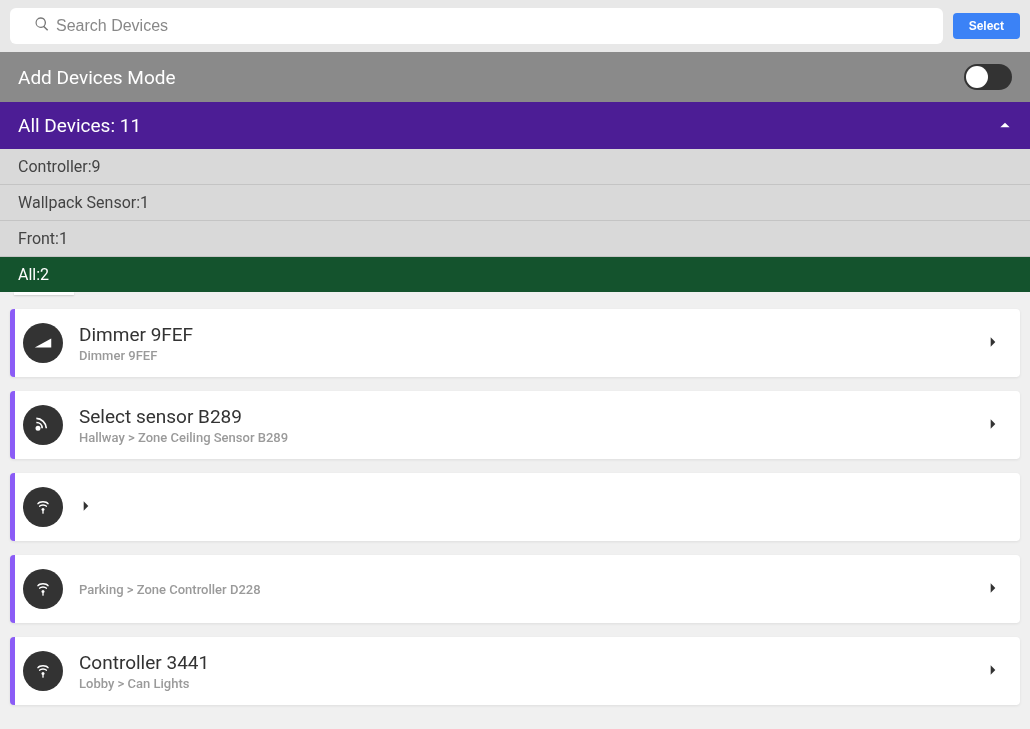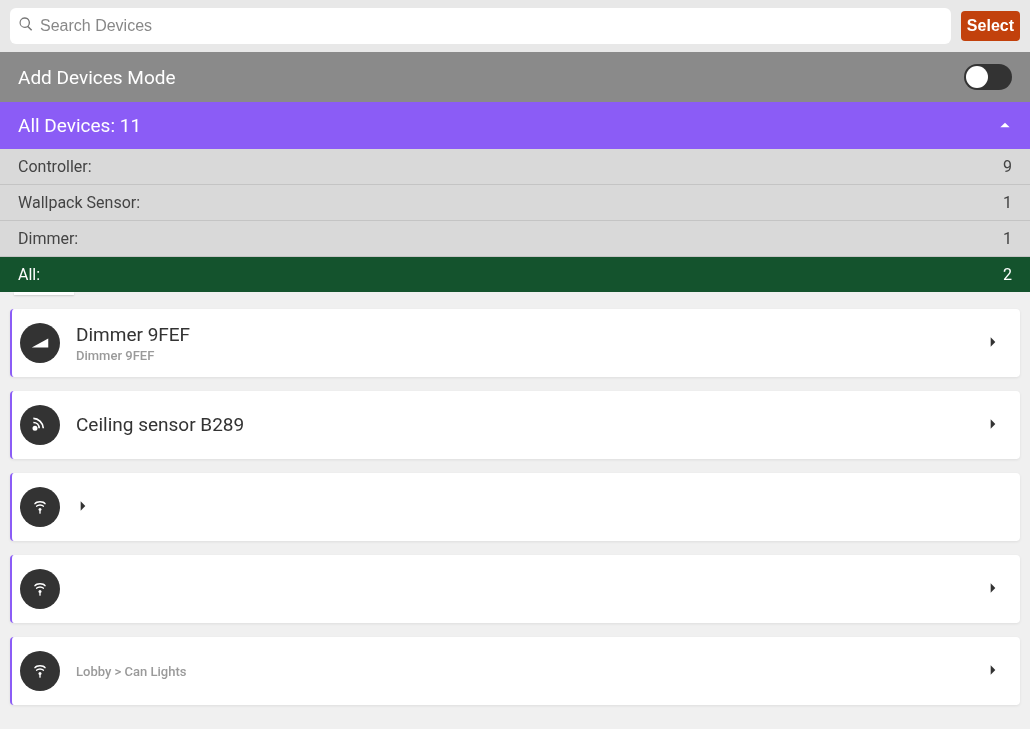--- a/index.html
+++ b/index.html
@@ -16,40 +16,40 @@
       padding: 8px 10px;
       background: #e8e8e8;
       gap: 10px;
     }
     .search-wrap {
       flex: 1;
       background: #fff;
       border-radius: 6px;
       display: flex;
       align-items: center;
-      padding: 6px 8px;
+      padding: 6px 24px;
       height: 36px;
     }
     .search-wrap svg { width: 16px; height: 16px; fill: #777; margin-right: 6px; flex-shrink:0;}
     .search-input {
       border: none;
       outline: none;
       width: 100%;
       font-size: 16px;
       color: #555;
       background: transparent;
     }
     .search-input::placeholder { color: #888; }
     .select-btn {
-      background: #c2410c;
+      background: #3b82f6;
       color: #fff;
       border: none;
       border-radius: 4px;
-      padding: 6px 6px;
-      font-size: 16px;
+      padding: 6px 16px;
+      font-size: 12px;
       font-weight: 600;
       cursor: pointer;
     }
     .add-mode {
       background: #8a8a8a;
       color: #fff;
       display: flex;
       justify-content: space-between;
       align-items: center;
       padding: 12px 18px;
@@ -75,27 +75,27 @@
       left: 2px;
     }
     .header-row {
       display: flex;
       justify-content: space-between;
       align-items: center;
       padding: 12px 18px;
       font-size: 19px;
     }
     .header-all {
-      background: #8b5cf6;
+      background: #4c1d95;
       color: #fff;
     }
     .header-all .chev-up svg { width: 14px; height: 14px; fill: #fff; }
     .filter-row {
       display: flex;
-      justify-content: space-between;
+      justify-content: flex-start;
       align-items: center;
       padding: 8px 18px;
       font-size: 16px;
       color: #444;
       background: #d9d9d9;
       border-bottom: 1px solid #c4c4c4;
       cursor: pointer;
     }
     .filter-row.active {
       background: #14532d;
@@ -113,21 +113,21 @@
     .device-list {
       padding: 0 10px 10px 10px;
     }
     .device-card {
       display: flex;
       align-items: center;
       background: #fff;
       border-radius: 4px;
       margin-top: 14px;
       padding: 14px 20px 14px 8px;
-      border-left: 2px solid #8b5cf6;
+      border-left: 5px solid #8b5cf6;
       box-shadow: 0 1px 3px rgba(0,0,0,0.08);
       cursor: pointer;
     }
     .device-icon {
       width: 40px;
       height: 40px;
       border-radius: 50%;
       background: #333;
       display: flex;
       align-items: center;
@@ -174,21 +174,21 @@
 
 <div class="filter-row">
   <span>Controller:</span>
   <span>9</span>
 </div>
 <div class="filter-row">
   <span>Wallpack Sensor:</span>
   <span>1</span>
 </div>
 <div class="filter-row">
-  <span>Dimmer:</span>
+  <span>Front:</span>
   <span>1</span>
 </div>
 <div class="filter-row active">
   <span>All:</span>
   <span>2</span>
 </div>
 
 <div class="underline-bar"></div>
 
 <div class="device-list">
@@ -211,21 +211,22 @@
   </div>
 
   <div class="device-card">
     <div class="device-icon">
       <svg width="20" height="20" viewBox="0 0 24 24">
           <path d="M4 4c6 0 12 6 12 12M4 9c4 0 7 3 7 7M6 18a2 2 0 100-4 2 2 0 000 4z" stroke="#fff" stroke-width="2" fill="none"></path>
           <circle cx="6" cy="16" r="2" fill="#fff"></circle>
         </svg>
     </div>
     <div class="device-text">
-      <div class="device-title">Ceiling sensor B289</div>
+      <div class="device-title">Select sensor B289</div>
+      <div class="device-sub">Hallway &gt; Zone Ceiling Sensor B289</div>
     </div>
     <span class="chev-right">
       <svg viewBox="0 0 24 24">
           <path d="M8 4l8 8-8 8V4z"></path>
         </svg>
     </span>
   </div>
 
   <div class="device-card">
     <div class="device-icon">
@@ -244,37 +245,39 @@
 
   <div class="device-card">
     <div class="device-icon">
       <svg width="20" height="20" viewBox="0 0 24 24">
           <path d="M6 8c2-3 10-3 12 0M8 11c1.5-2 6.5-2 8 0" stroke="#fff" stroke-width="1.8" fill="none" stroke-linecap="round"></path>
           <circle cx="12" cy="15" r="1.8" fill="#fff"></circle>
           <rect x="11.2" y="16" width="1.6" height="4" fill="#fff"></rect>
         </svg>
     </div>
     <div class="device-text">
+      <div class="device-sub">Parking &gt; Zone Controller D228</div>
     </div>
     <span class="chev-right">
       <svg viewBox="0 0 24 24">
           <path d="M8 4l8 8-8 8V4z"></path>
         </svg>
     </span>
   </div>
 
   <div class="device-card">
     <div class="device-icon">
       <svg width="20" height="20" viewBox="0 0 24 24">
           <path d="M6 8c2-3 10-3 12 0M8 11c1.5-2 6.5-2 8 0" stroke="#fff" stroke-width="1.8" fill="none" stroke-linecap="round"></path>
           <circle cx="12" cy="15" r="1.8" fill="#fff"></circle>
           <rect x="11.2" y="16" width="1.6" height="4" fill="#fff"></rect>
         </svg>
     </div>
     <div class="device-text">
+      <div class="device-title">Controller 3441</div>
       <div class="device-sub">Lobby &gt; Can Lights</div>
     </div>
     <span class="chev-right">
       <svg viewBox="0 0 24 24">
           <path d="M8 4l8 8-8 8V4z"></path>
         </svg>
     </span>
   </div>
 
 </div>

